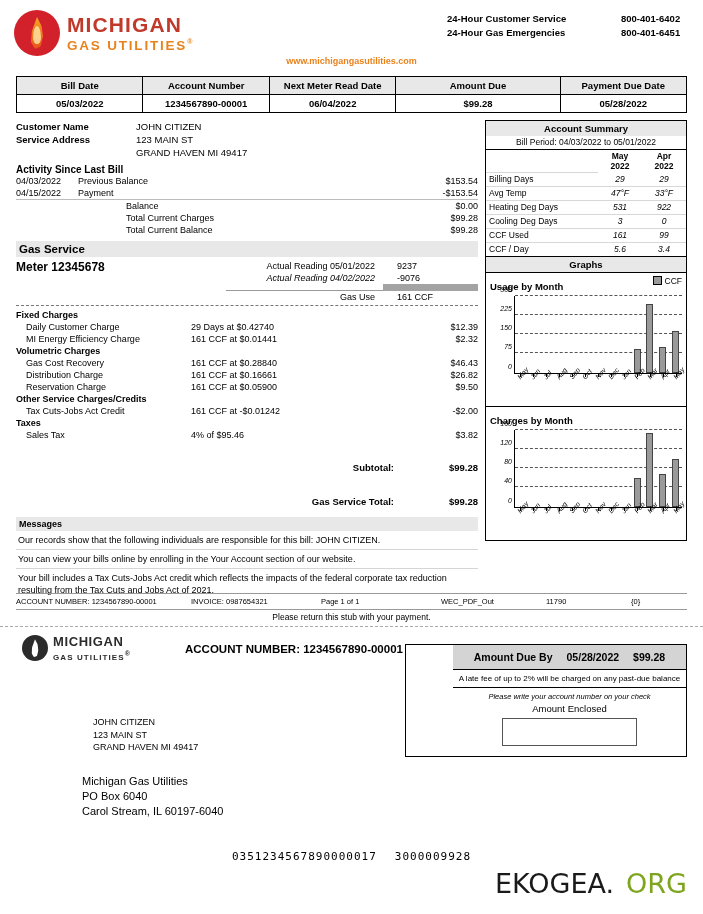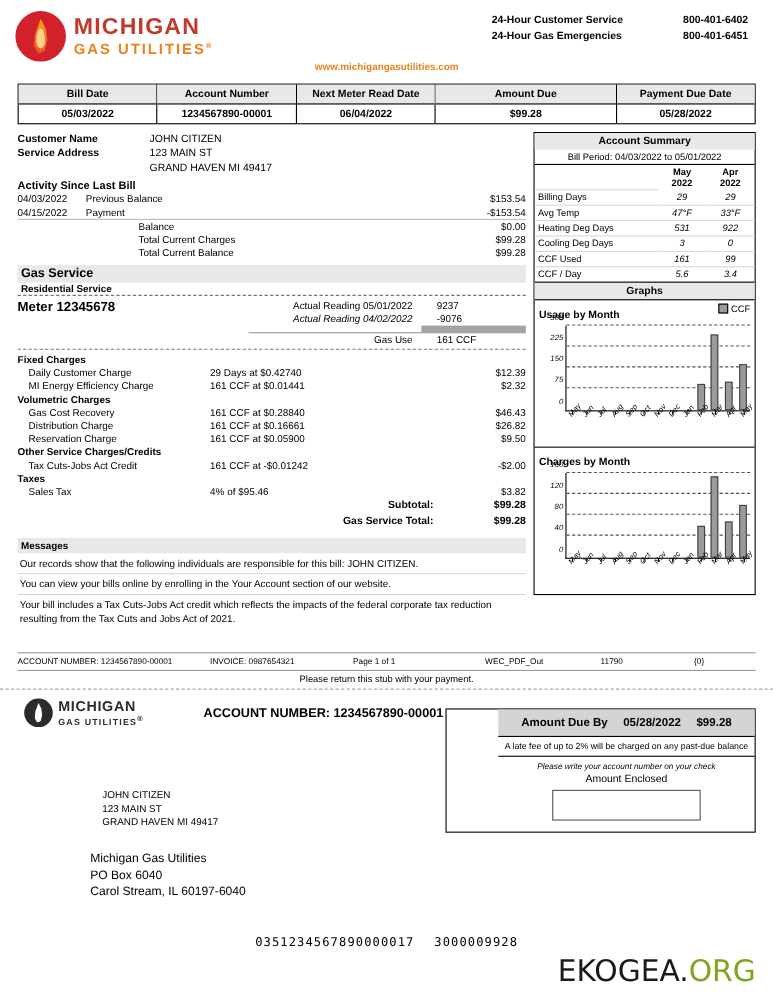--- a/index.html
+++ b/index.html
@@ -82,21 +82,21 @@
   .mrow .ml { width:210px; }
   .mrow .mm { flex:1; text-align:right; padding-right:8px; }
   .mrow .mv { width:95px; text-align:left; padding-left:14px; }
 
   .chg { font-size:9px; }
   .chg-h { font-weight:bold; line-height:12px; }
   .chg-r { display:flex; line-height:12px; }
   .chg-r .n { width:175px; padding-left:10px; }
   .chg-r .c { flex:1; }
   .chg-r .v { width:70px; text-align:right; }
-  .tot-r { display:flex; font-size:9.5px; font-weight:bold; line-height:14px; }
+  .tot-r { display:flex; font-size:9.5px; font-weight:bold; line-height:14px;margin-top:20px; }
   .tot-r .lab { flex:1; text-align:right; padding-right:14px; }
   .tot-r .val { width:70px; text-align:right; }
 
   .msgbar { background:#e8e8e8; margin-top:8px; padding:2px 3px; font-size:9px; font-weight:bold; }
   .msg { font-size:9px; line-height:12px; padding:3px 2px; border-bottom:1px solid #d5d5d5; }
   .msg:last-child { border-bottom:none; }
 
   
   .asbox { border:1px solid #000; }
   .as-h { background:#e8e8e8; text-align:center; font-size:9.5px; font-weight:bold; padding:2px 0; }
@@ -156,21 +156,21 @@
   .due-enc { text-align:center; font-size:9.5px; padding-bottom:4px; }
   .due-field { width:135px; height:28px; border:1px solid #555; margin:0 auto 10px; }
 
   .micr { position:absolute; left:0; right:0; top:850px; text-align:center;
           font-family:"DejaVu Sans Mono", monospace; font-size:11px; letter-spacing:1px; }
   .micr .gap { display:inline-block; width:18px; }
 
   .wm { position:absolute; right:16px; top:868px; font-size:27px; letter-spacing:0px;
         font-family:"DejaVu Sans", sans-serif; }
   .wm .a { color:#1a1a1a; }
-  .wm .b { color:#7fa520; }
+  .wm .b { color:#7fa520;margin-left:12px; }
 </style>
 </head>
 <body>
 
 <div class="page">
 
   <div class="header">
     <div class="logo">
       <div class="logo-mark">
         <div class="flame"></div>
@@ -263,21 +263,20 @@
         <div class="actrow">
           <span class="d"></span>
           <span class="t ind">Total Current Balance</span>
           <span class="a">$99.28</span>
         </div>
       </div>
 
       <div class="gasbar">
         <div class="g1">Gas Service</div>
       </div>
-      <div class="g2 dashed" style="font-size:9px;font-weight:bold;padding:0 3px 1px;">Residential Service</div>
 
       <div class="meterblk" style="position:relative;">
         <div class="meter-name">Meter 12345678</div>
         <div class="mrow">
           <span class="ml"></span>
           <span class="mm">Actual Reading 05/01/2022</span>
           <span class="mv">9237</span>
         </div>
         <div class="mrow">
           <span class="ml"></span>

